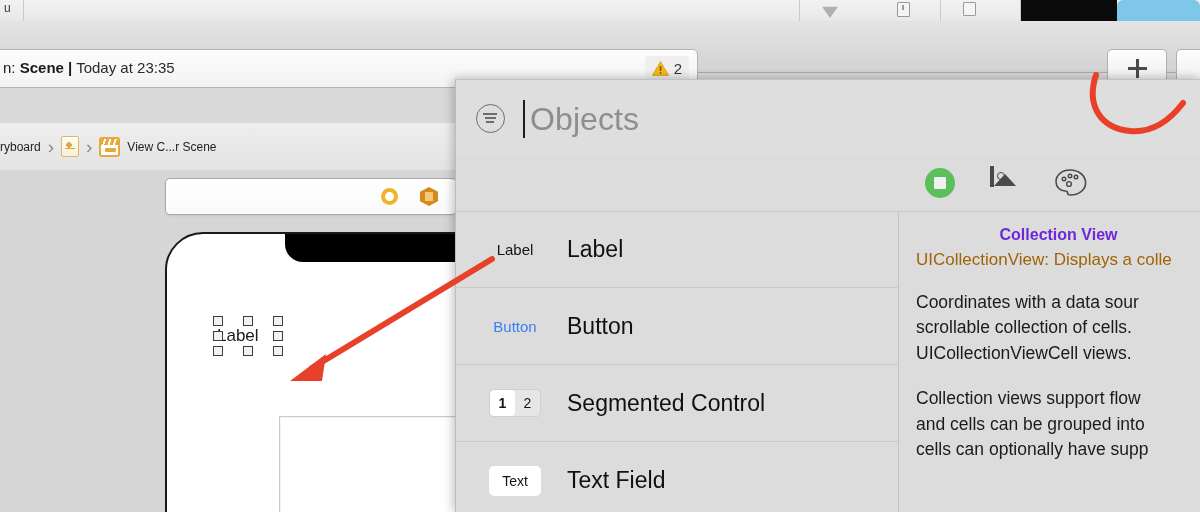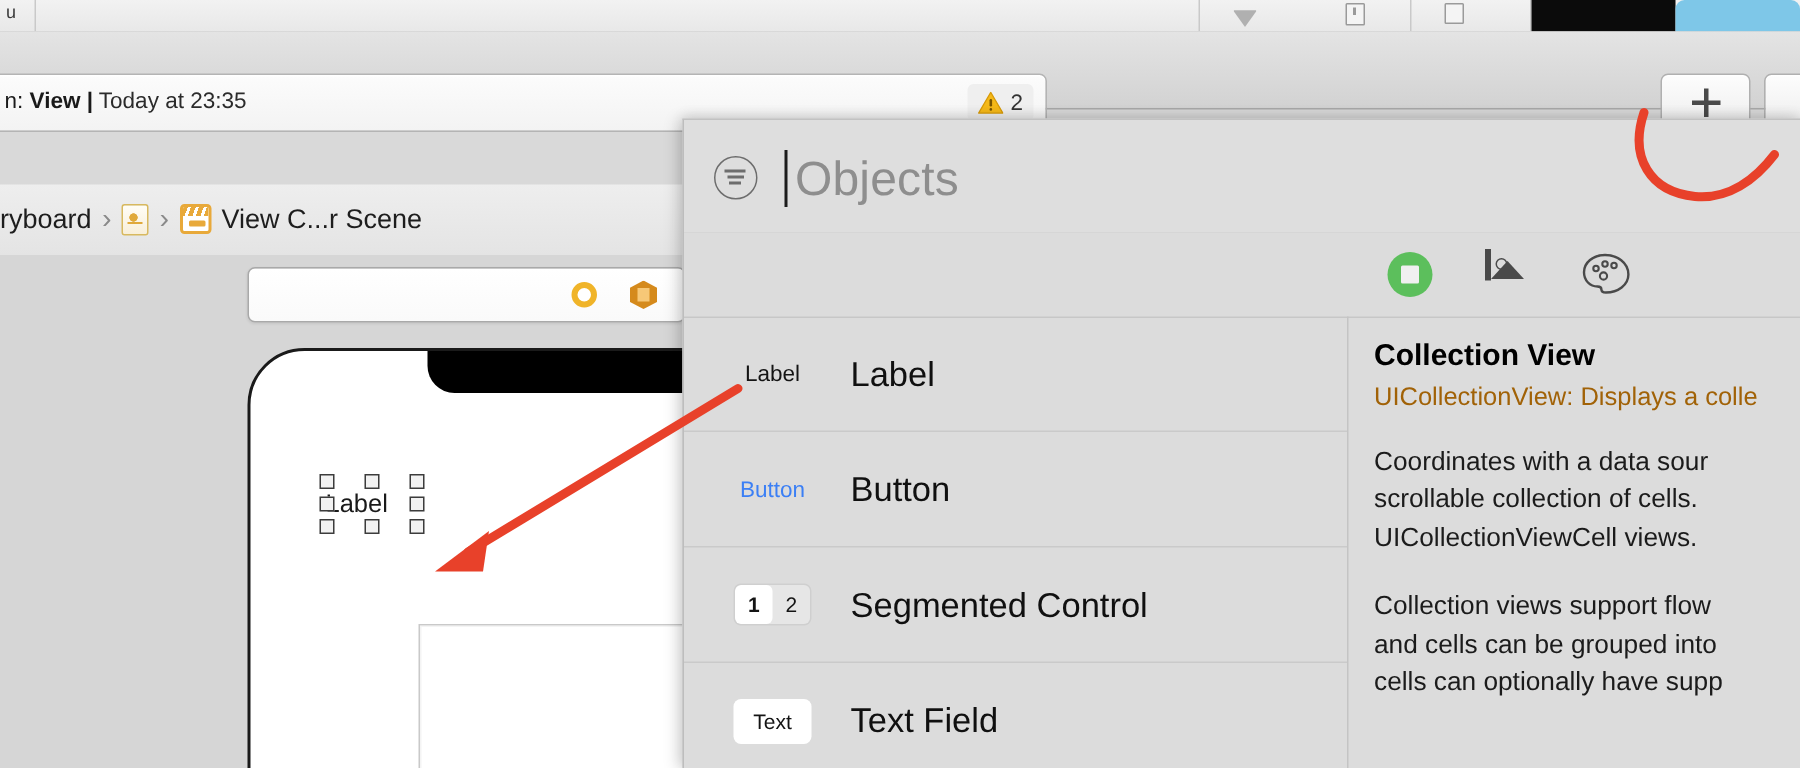--- a/index.html
+++ b/index.html
@@ -100,21 +100,21 @@
   .plus-glyph:after  { top: 8px; left: 0; height: 3px; width: 19px; }
 
   
   .jumpbar {
     position: absolute; left: 0; top: 123px; width: 455px; height: 47px;
     background: linear-gradient(#eeeeee, #e4e4e4);
     border-bottom: 1px solid #b5b5b5;
     display: flex; align-items: center;
     overflow: hidden;
   }
-  .crumb { display: flex; gap: 7px; font-size: 18px; color: #1d1d1d; white-space: nowrap; }
+  .crumb { display: flex; align-items: center; gap: 7px; font-size: 12px; color: #1d1d1d; white-space: nowrap; }
   .crumb-sep { color: #8a8a8a; font-size: 19px; margin: 0 7px; }
   .ib-doc-ico {
     width: 18px; height: 21px; border-radius: 2px;
     background: linear-gradient(#fffdf6,#f8efd9);
     border: 1px solid #d8b95f; position: relative; box-sizing: border-box;
   }
   .ib-doc-ico:after {
     content:""; position:absolute; left:3px; top:4px; width:10px; height:12px;
     background:
       radial-gradient(circle at 4px 4px, #e0a93a 2.6px, transparent 3px),
@@ -288,21 +288,21 @@
     position: absolute; left: 442px; top: 131px; width: 1px; height: 302px;
     background: #c4c4c4;
   }
 
   
   .lib-desc {
     position: absolute; left: 443px; top: 131px; width: 302px; height: 302px;
     padding: 15px 0 0 17px; box-sizing: border-box;
     overflow: hidden;
   }
-  .desc-title { font-size: 20px; font-weight: bold; color: #000000; white-space: nowrap; }
+  .desc-title { font-size: 16px; font-weight: bold; color: #6d28d9; white-space: nowrap; text-align: center; }
   .desc-sub { font-size: 17px; color: #a16207; margin-top: 6px; white-space: nowrap; }
   .desc-para { font-size: 17.5px; color: #1b1b1b; margin-top: 20px; line-height: 1.45; white-space: nowrap; }
 
   
   .anno { position: absolute; left: 0; top: 0; width: 1200px; height: 512px; pointer-events: none; }
 </style>
 </head>
 <body>
 
 <div id="root">
@@ -319,21 +319,21 @@
     <div class="tb-ico copy-ico" style="left:963px;"></div>
     <div class="dark-tab" style="left:1021px;width:96px;"></div>
     <div class="blue-tab" style="left:1117px;width:83px;"></div>
   </div>
 
   <div class="toolbar">
 
     <div class="status-view">
       <div class="status-text">
         <span>n:</span>
-        <b>View</b>
+        <b>Scene</b>
         <span class="sep">|</span>
         <span class="dim">Today at 23:35</span>
       </div>
       <div class="issues">
         <svg class="warn-tri" viewBox="0 0 17 15">
           <path d="M8.5 0.6 L16.6 14.4 L0.4 14.4 Z" fill="#f5b919" stroke="#d79a08" stroke-width="0.8" stroke-linejoin="round"></path>
           <rect x="7.7" y="5" width="1.7" height="5" rx="0.8" fill="#7a5500"></rect>
           <rect x="7.7" y="11" width="1.7" height="1.8" rx="0.8" fill="#7a5500"></rect>
         </svg>
         <span class="warn-count">2</span>

